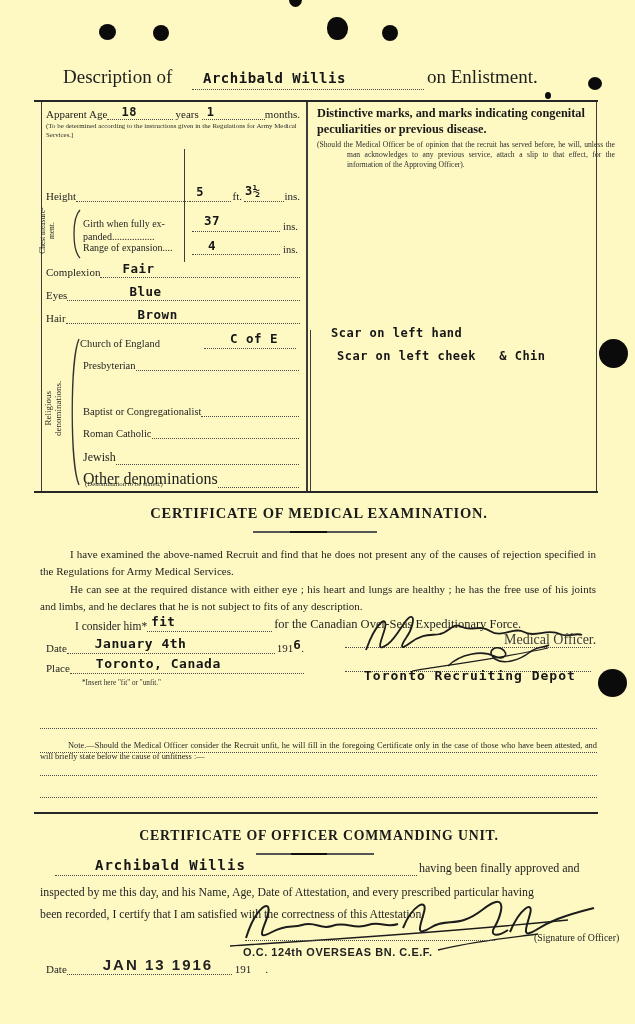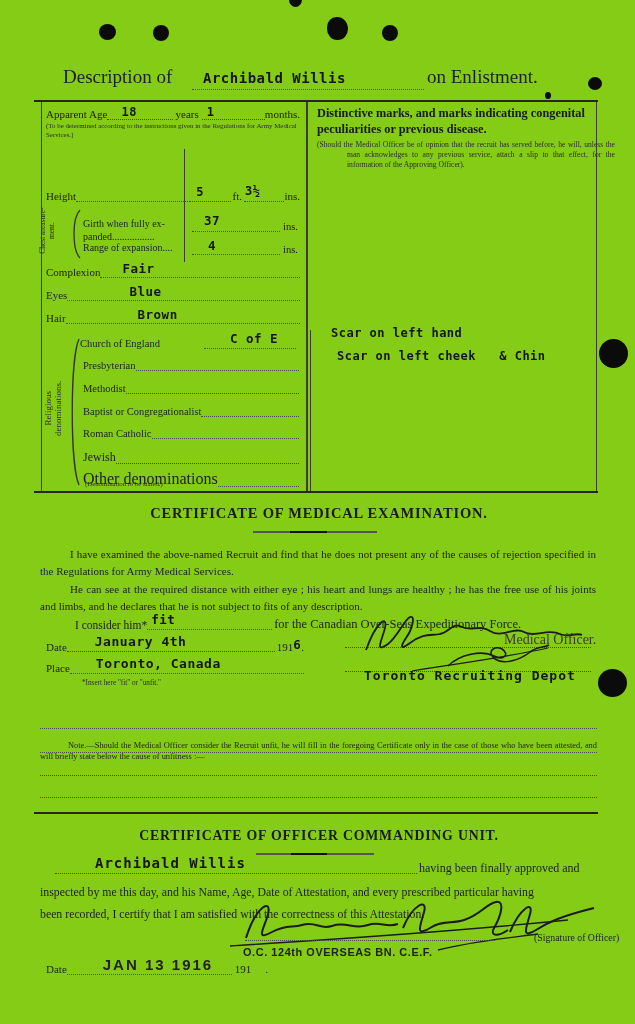--- a/index.html
+++ b/index.html
@@ -1,22 +1,22 @@
 <!DOCTYPE html>
 <html><head>
 <meta charset="utf-8">
 <style>
   html,body{margin:0;padding:0;background:#777;}
-  #page{position:relative;width:635px;height:1024px;background:#84cc16;color:#1e1e1e;
+  #page{position:relative;width:635px;height:1024px;background:#fef9c3;color:#1e1e1e;
         font-family:"Liberation Serif",serif;overflow:hidden;margin:0 auto;}
   .abs{position:absolute;}
   .serif{font-family:"Liberation Serif",serif;}
   .typed{font-family:"DejaVu Sans Mono",monospace;font-weight:bold;color:#161616;letter-spacing:.5px;}
   .stamp{font-family:"Liberation Sans",sans-serif;font-weight:bold;color:#222;}
-  .line{position:absolute;display:flex;align-items:center;}
+  .line{position:absolute;display:flex;align-items:flex-end;}
   .fl{flex:1 1 auto;border-bottom:1.4px dotted #4a4a4a;position:relative;height:.95em;min-width:8px;}
   .over{position:absolute;bottom:0;white-space:nowrap;}
   .dotline{position:absolute;border-bottom:1.4px dotted #4a4a4a;height:0;}
   .rule{position:absolute;background:#262626;}
   .blob{position:absolute;background:#0b0b0b;border-radius:50%;}
   .vline{position:absolute;background:#3c3c3c;width:1.4px;}
   .vlabel{position:absolute;transform:rotate(-90deg);transform-origin:center;font-size:8px;
           text-align:center;line-height:1.15;color:#2a2a2a;}
   .smallnote{color:#2c2c2c;}
   .just{text-align:justify;line-height:1.5;}
@@ -125,24 +125,20 @@
   <div class="line" style="left:80px;top:338px;width:216px;font-size:10.5px;gap:44px;">
     <span class="lbl">Church of England</span>
     <span class="fl">
       <span class="over typed" style="left:26px;bottom:2px;font-size:12.5px;">C of E</span>
     </span>
   </div>
   <div class="line" style="left:83px;top:360px;width:216px;font-size:10.5px;">
     <span class="lbl">Presbyterian</span>
     <span class="fl"></span>
   </div>
-  <div class="line" style="left:83px;top:383px;width:216px;font-size:10.5px;">
-    <span class="lbl">Methodist</span>
-    <span class="fl"></span>
-  </div>
   <div class="line" style="left:83px;top:406px;width:216px;font-size:10.5px;">
     <span class="lbl">Baptist or Congregationalist</span>
     <span class="fl"></span>
   </div>
   <div class="line" style="left:83px;top:428px;width:216px;font-size:10.5px;">
     <span class="lbl">Roman Catholic</span>
     <span class="fl"></span>
   </div>
   <div class="line" style="left:83px;top:450px;width:216px;font-size:12px;">
     <span class="lbl">Jewish</span>

